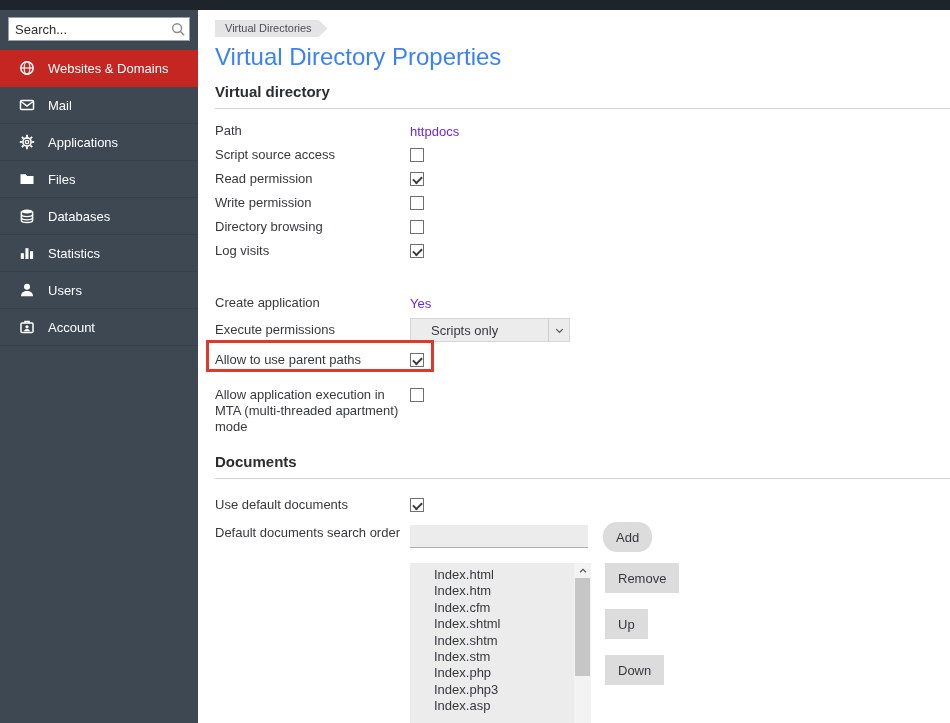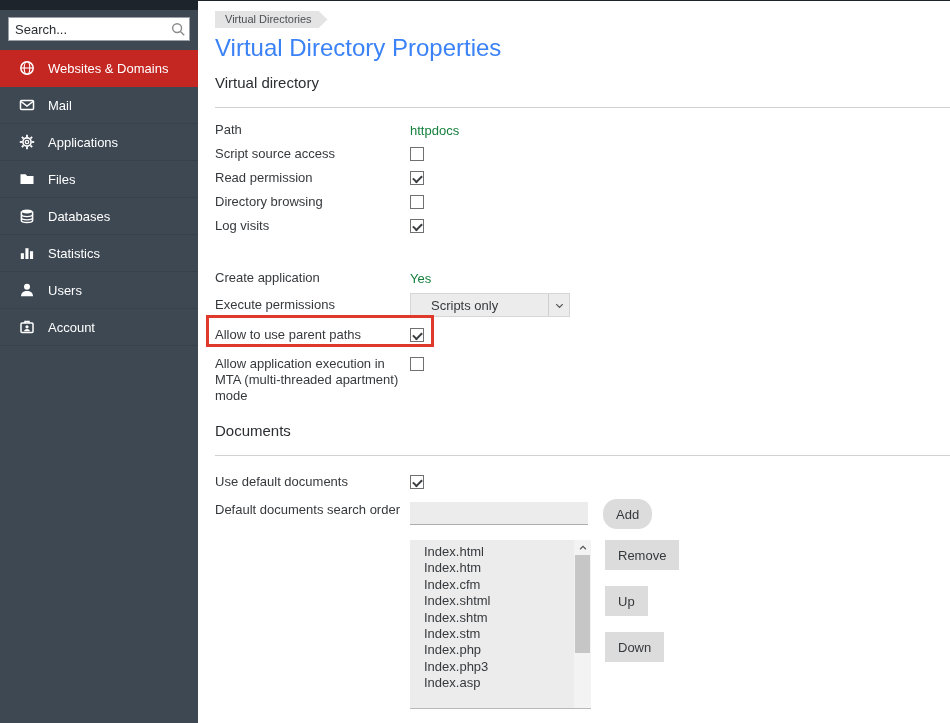--- a/index.html
+++ b/index.html
@@ -18,77 +18,77 @@
   .search-box input::placeholder { color:#2b2e31; opacity:1; }
   .search-box .mag { width:22px; display:flex; align-items:center; justify-content:center; cursor:pointer; }
 
   .nav-item { height:37px; display:flex; align-items:center; gap:13px; padding-left:18px;
     color:#fff; font-size:13px; cursor:pointer; border-bottom:1px solid #37414c; }
   .nav-item.active { background:#c42722; border-bottom-color:#c42722; }
   .nav-icon { width:17px; height:17px; display:inline-flex; align-items:center; justify-content:center; }
   .nav-icon svg { width:16px; height:16px; }
 
   
-  .main { position:absolute; left:198px; top:1px; width:752px; height:713px;
+  .main { position:absolute; left:198px; top:10px; width:752px; height:713px;
     background:#fff; padding:8px 0 0 17px; }
 
   .breadcrumb { display:inline-block; background:#e4e4e4; color:#4c4f52; font-size:11px;
     line-height:17px; padding:0 16px 0 10px; cursor:pointer;
     clip-path:polygon(0 0, calc(100% - 9px) 0, 100% 50%, calc(100% - 9px) 100%, 0 100%); }
 
   h1 { font-size:24px; font-weight:400; color:#3b82f6; margin:6px 0 12px 0; }
 
-  .section h2 { font-size:15px; font-weight:400; color:#2b2e31; padding-bottom:16px;
+  .section h2 { font-size:15px; font-weight:700; color:#2b2e31; padding-bottom:8px;
     border-bottom:1px solid #d2d2d2; margin-right:0; }
   .section { margin-right:0; }
   .section + .section { margin-top:18px; }
 
   .rows { padding-top:10px; }
   .row { display:flex; align-items:center; min-height:24px; font-size:13px; color:#36393c; }
   .row.top-align { align-items:flex-start; }
   .row .label { width:195px; flex:none; line-height:16px; }
   .row .control { display:flex; align-items:center; position:relative; }
-  .value-text { font-size:13px; color:#15803d; }
+  .value-text { font-size:13px; color:#6d28d9; }
 
   
   .checkbox { width:14px; height:14px; background:#fff; border:1px solid #707070;
     position:relative; display:inline-block; cursor:pointer; }
   .checkbox.checked::after { content:""; position:absolute; left:2px; top:2.5px;
     width:7px; height:4px; border-left:2px solid #3a3d40; border-bottom:2px solid #3a3d40;
     transform:rotate(-45deg); }
 
   
   .select { width:160px; height:24px; background:#ececec; border:1px solid #d6d6d6;
     display:flex; align-items:center; cursor:pointer; }
   .select .sel-value { flex:1; padding-left:20px; font-size:13px; color:#36393c; }
   .select .sel-chev { width:21px; height:100%; border-left:1px solid #cfcfcf;
     display:flex; align-items:center; justify-content:center; }
 
   
   .annotation-box { position:absolute; left:-9px; top:-5px; width:228px; height:32px;
     border:3px solid #df392b; pointer-events:none; }
 
   
-  .row.mta { margin-top:6px; }
+  .row.mta { margin-top:12px; }
   .row.mta .checkbox { margin-top:1px; }
 
   
   .doc-input { width:178px; height:23px; background:#ececec; border:none;
     border-bottom:1px solid #adadad; outline:none; font-family:"Liberation Sans",sans-serif;
     font-size:13px; color:#36393c; padding:0 6px; }
   .btn { background:#dcdcdc; border:none; color:#36393c; font-size:13px;
     font-family:"Liberation Sans",sans-serif; padding:0 13px; height:30px; cursor:pointer; }
   .search-order-row { margin-top:4px; align-items:flex-start; }
   .search-order-row .btn { margin-left:15px; margin-top:1px;border-radius:14px; }
 
   .listbox-row { margin-top:11px; align-items:flex-start; }
   .listbox { width:181px; height:169px; background:#ececec; border-bottom:1px solid #b9b9b9;
     display:flex; }
   .list-items { flex:1; overflow:hidden; padding-top:4px; }
-  .list-item { font-size:13px; color:#36393c; line-height:16.4px; padding-left:14px; cursor:pointer; white-space:nowrap; }
+  .list-item { font-size:13px; color:#36393c; line-height:16.4px; padding-left:24px; cursor:pointer; white-space:nowrap; }
   .vscroll { width:17px; flex:none; background:#f3f3f3; display:flex; flex-direction:column; }
   .vscroll .arrow { height:15px; display:flex; align-items:center; justify-content:center; cursor:pointer; }
   .vscroll .track { flex:1; position:relative; }
   .vscroll .thumb { position:absolute; left:1px; right:1px; top:0; height:98px; background:#c6c6c6; cursor:pointer; }
 
   .doc-buttons { display:flex; flex-direction:column; align-items:flex-start; gap:16px; margin-left:14px; }
 </style>
 </head>
 <body>
 
@@ -212,20 +212,26 @@
       <div class="row">
         <span class="label">Script source access</span>
         <span class="control">
             <span class="checkbox"></span>
           </span>
       </div>
       <div class="row">
         <span class="label">Read permission</span>
         <span class="control">
             <span class="checkbox checked"></span>
+          </span>
+      </div>
+      <div class="row">
+        <span class="label">Write permission</span>
+        <span class="control">
+            <span class="checkbox"></span>
           </span>
       </div>
       <div class="row">
         <span class="label">Directory browsing</span>
         <span class="control">
             <span class="checkbox"></span>
           </span>
       </div>
       <div class="row">
         <span class="label">Log visits</span>

